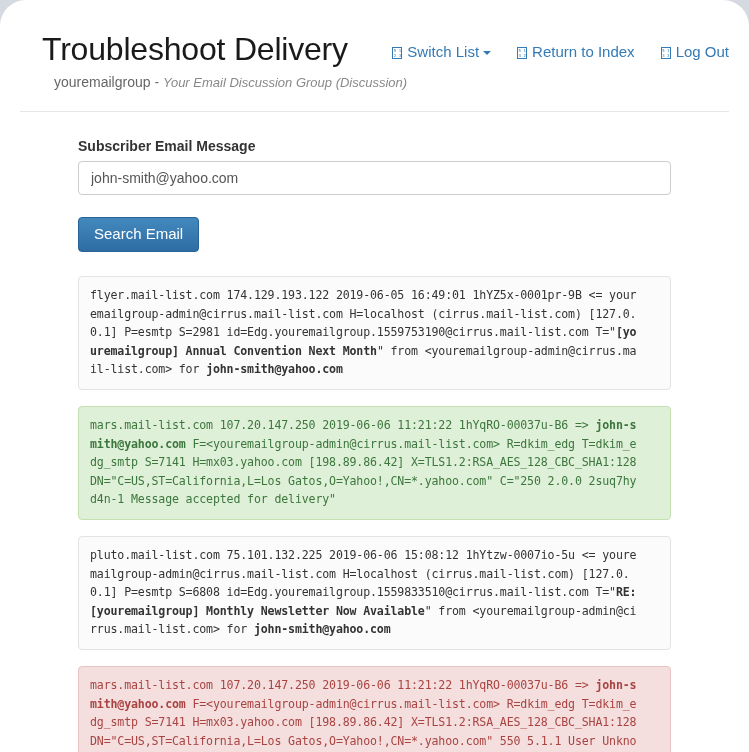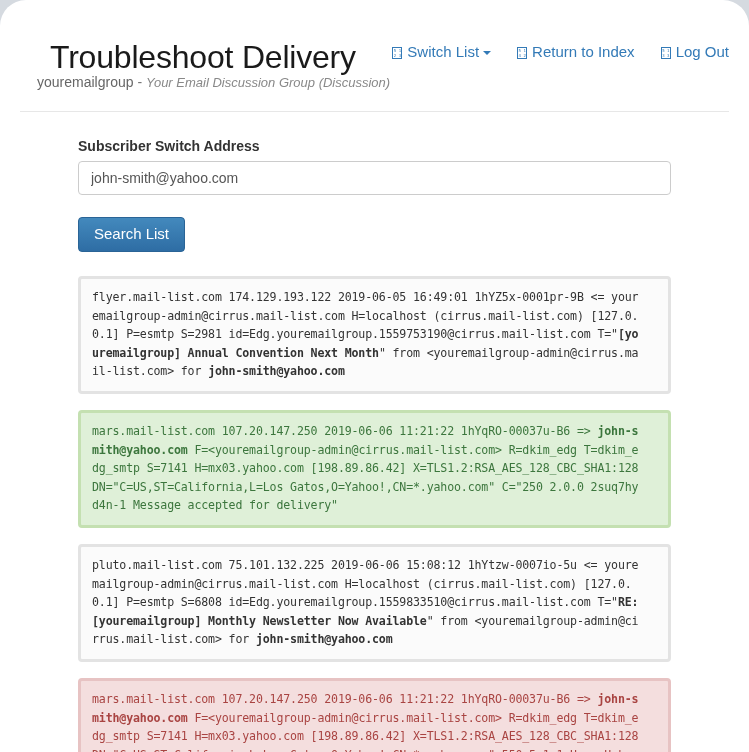--- a/index.html
+++ b/index.html
@@ -34,21 +34,21 @@
     padding: 22px 34px 0 34px;
     height: 74px;
     box-sizing: border-box;
   }
   .page-title {
     font-size: 32px;
     font-weight: normal;
     color: #1a1a1a;
     letter-spacing: -0.2px;
     line-height: 38px;
-    margin: 16px;
+    margin: 8px;
     display: inline-block;
     vertical-align: baseline;
   }
   .nav-links {
     position: absolute;
     right: 20px;
     top: 43px;
     white-space: nowrap;
     text-align: right;
   }
@@ -91,21 +91,21 @@
     display: inline-block;
     width: 0;
     height: 0;
     border-left: 4px solid transparent;
     border-right: 4px solid transparent;
     border-top: 4px solid #337ab7;
     vertical-align: 2px;
     margin-left: 4px;
   }
   .subheader {
-    padding: 0 37px;
+    padding: 0 54px;
     margin-top: -2px;
     font-size: 14px;
     color: #777777;
     line-height: 20px;
   }
   .subheader .list-name { color: #666666; }
   .subheader .list-desc { font-style: italic; color: #888888; font-size: 13px; }
   .header-rule {
     margin: 18px 20px 0 20px;
     border: 0;
@@ -147,21 +147,21 @@
     background: #3a7fb5;
     background-image: linear-gradient(to bottom, #4389bd 0%, #2e6da4 100%);
     border: 1px solid #2a6496;
     border-radius: 4px;
     cursor: pointer;
     line-height: 16px;
   }
   
   .log-list { padding: 0 78px 0 78px; margin-top: 24px; }
   .log-block {
-    border: 3px solid #0ea5e9;
+    border: 1px solid #0ea5e9;
     border-radius: 4px;
     padding: 9px 28px 10px 11px;
     margin-bottom: 16px;
     font-family: "DejaVu Sans Mono", monospace;
     font-size: 11.6px;
     line-height: 18.6px;
     letter-spacing: -0.15px;
     word-break: break-all;
     white-space: normal;
     box-sizing: border-box;
@@ -193,23 +193,23 @@
     <div class="nav-links"><a class="nav-link"><span class="tofu-icon"><i class="tl">5</i><i class="tr">1</i><i class="bl">2</i><i class="br">3</i></span><span>Switch List</span><span class="caret-down"></span></a><a class="nav-link"><span class="tofu-icon"><i class="tl">5</i><i class="tr">1</i><i class="bl">4</i><i class="br">2</i></span><span>Return to Index</span></a><a class="nav-link"><span class="tofu-icon"><i class="tl">5</i><i class="tr">1</i><i class="bl">3</i><i class="br">3</i></span><span>Log Out</span></a></div>
   </div>
 
   <div class="subheader">
     <span class="list-name">youremailgroup</span><span class="list-sep"> - </span><span class="list-desc">Your Email Discussion Group (Discussion)</span>
   </div>
 
   <hr class="header-rule">
 
   <div class="content">
-    <label class="field-label">Subscriber Switch Address</label>
+    <label class="field-label">Subscriber Email Message</label>
     <input class="email-input" type="text" value="john-smith@yahoo.com" style="">
-    <button class="search-button">Search List</button>
+    <button class="search-button">Search Email</button>
   </div>
 
   <div class="log-list">
       <div class="log-block neutral"><span>flyer.mail-list.com 174.129.193.122 2019-06-05 16:49:01 1hYZ5x-0001pr-9B &lt;= youremailgroup-admin@cirrus.mail-list.com H=localhost (cirrus.mail-list.com) [127.0.0.1] P=esmtp S=2981 id=Edg.youremailgroup.1559753190@cirrus.mail-list.com T="</span><b>[youremailgroup] Annual Convention Next Month</b><span>" from &lt;youremailgroup-admin@cirrus.mail-list.com&gt; for </span><b>john-smith@yahoo.com</b></div>
       <div class="log-block success"><span>mars.mail-list.com 107.20.147.250 2019-06-06 11:21:22 1hYqRO-00037u-B6 =&gt; </span><b>john-smith@yahoo.com</b><span> F=&lt;youremailgroup-admin@cirrus.mail-list.com&gt; R=dkim_edg T=dkim_edg_smtp S=7141 H=mx03.yahoo.com [198.89.86.42] X=TLS1.2:RSA_AES_128_CBC_SHA1:128 DN="C=US,ST=California,L=Los Gatos,O=Yahoo!,CN=*.yahoo.com" C="250 2.0.0 2suq7hyd4n-1 Message accepted for delivery"</span></div>
       <div class="log-block neutral"><span>pluto.mail-list.com 75.101.132.225 2019-06-06 15:08:12 1hYtzw-0007io-5u &lt;= youremailgroup-admin@cirrus.mail-list.com H=localhost (cirrus.mail-list.com) [127.0.0.1] P=esmtp S=6808 id=Edg.youremailgroup.1559833510@cirrus.mail-list.com T="</span><b>RE: [youremailgroup] Monthly Newsletter Now Available</b><span>" from &lt;youremailgroup-admin@cirrus.mail-list.com&gt; for </span><b>john-smith@yahoo.com</b></div>
       <div class="log-block danger"><span>mars.mail-list.com 107.20.147.250 2019-06-06 11:21:22 1hYqRO-00037u-B6 =&gt; </span><b>john-smith@yahoo.com</b><span> F=&lt;youremailgroup-admin@cirrus.mail-list.com&gt; R=dkim_edg T=dkim_edg_smtp S=7141 H=mx03.yahoo.com [198.89.86.42] X=TLS1.2:RSA_AES_128_CBC_SHA1:128 DN="C=US,ST=California,L=Los Gatos,O=Yahoo!,CN=*.yahoo.com" 550 5.1.1 User Unknown"</span></div>
     </div>
 
 </div>

